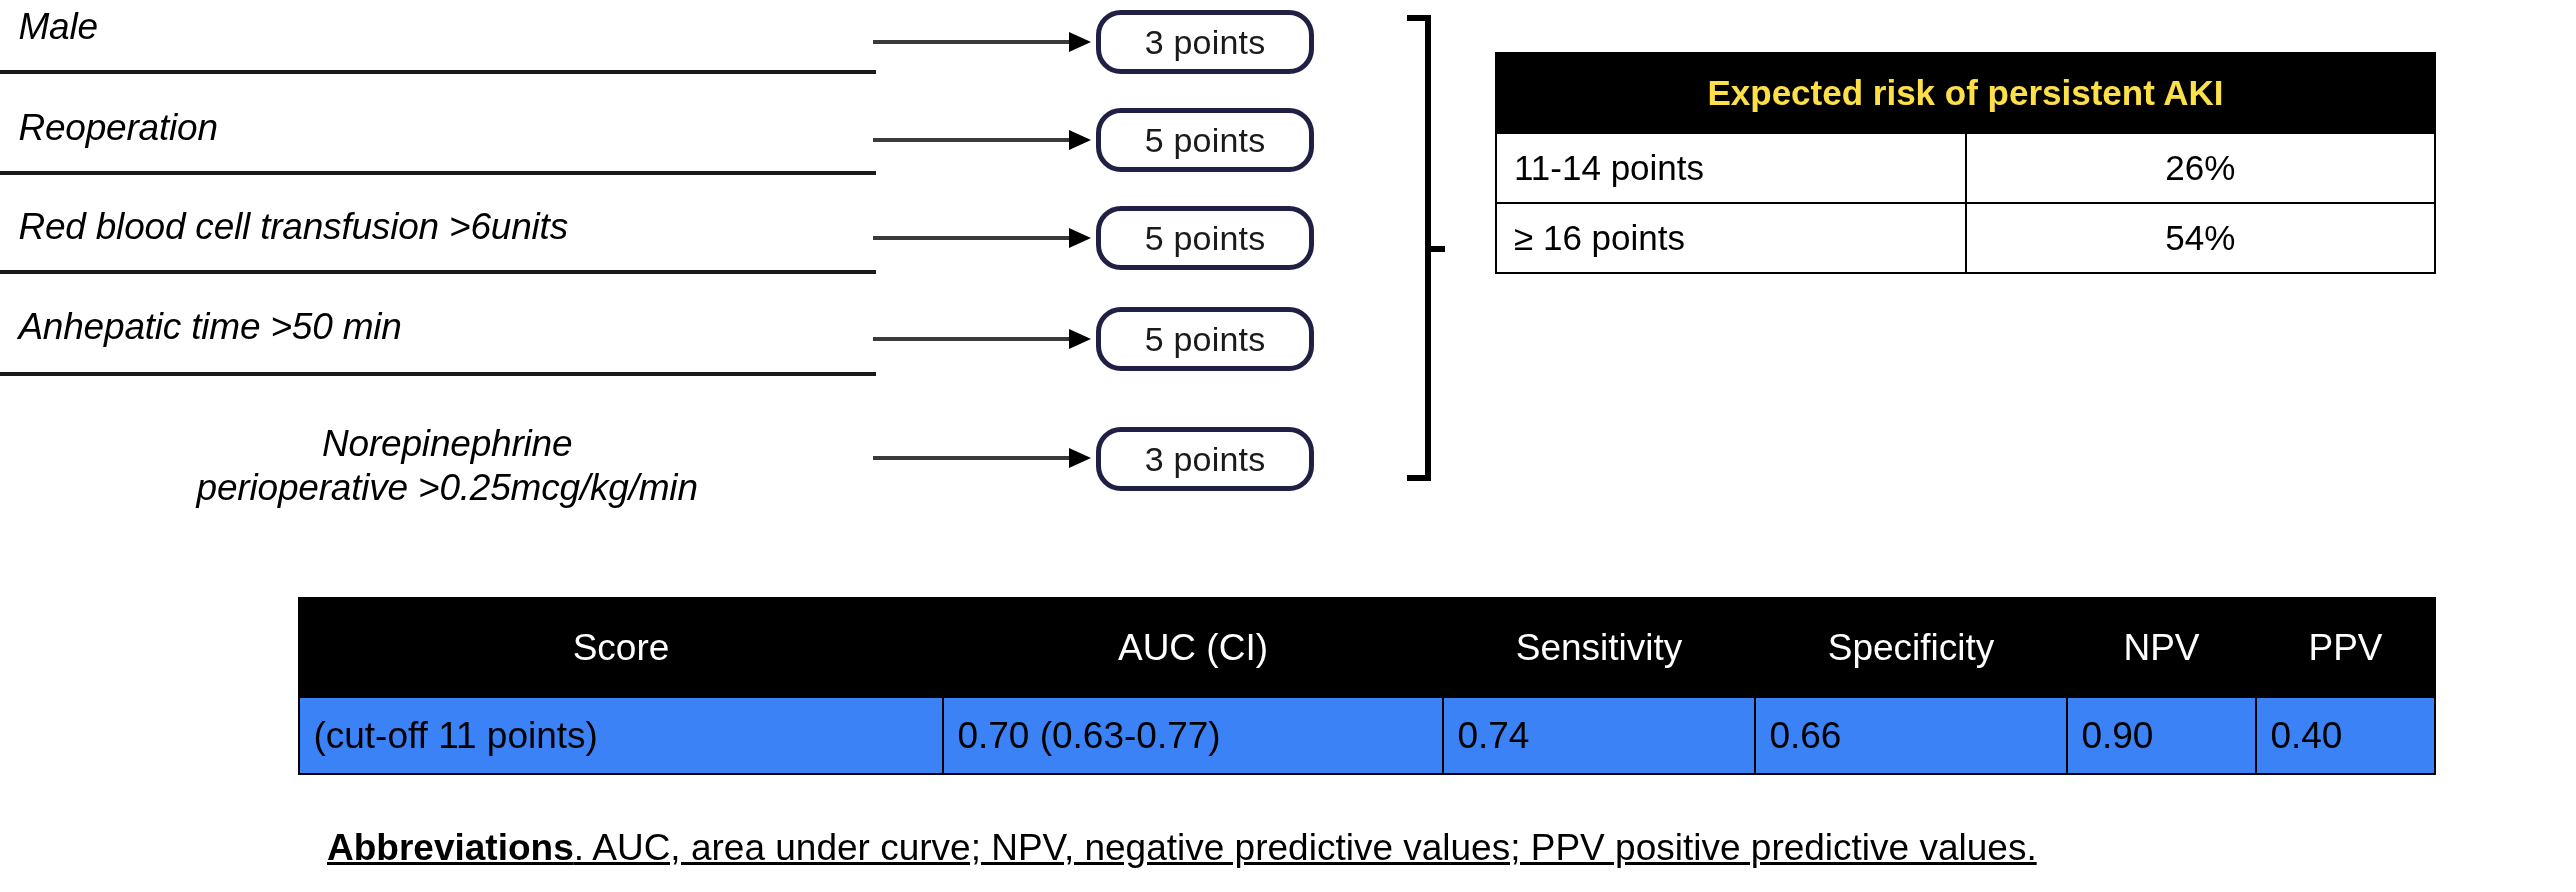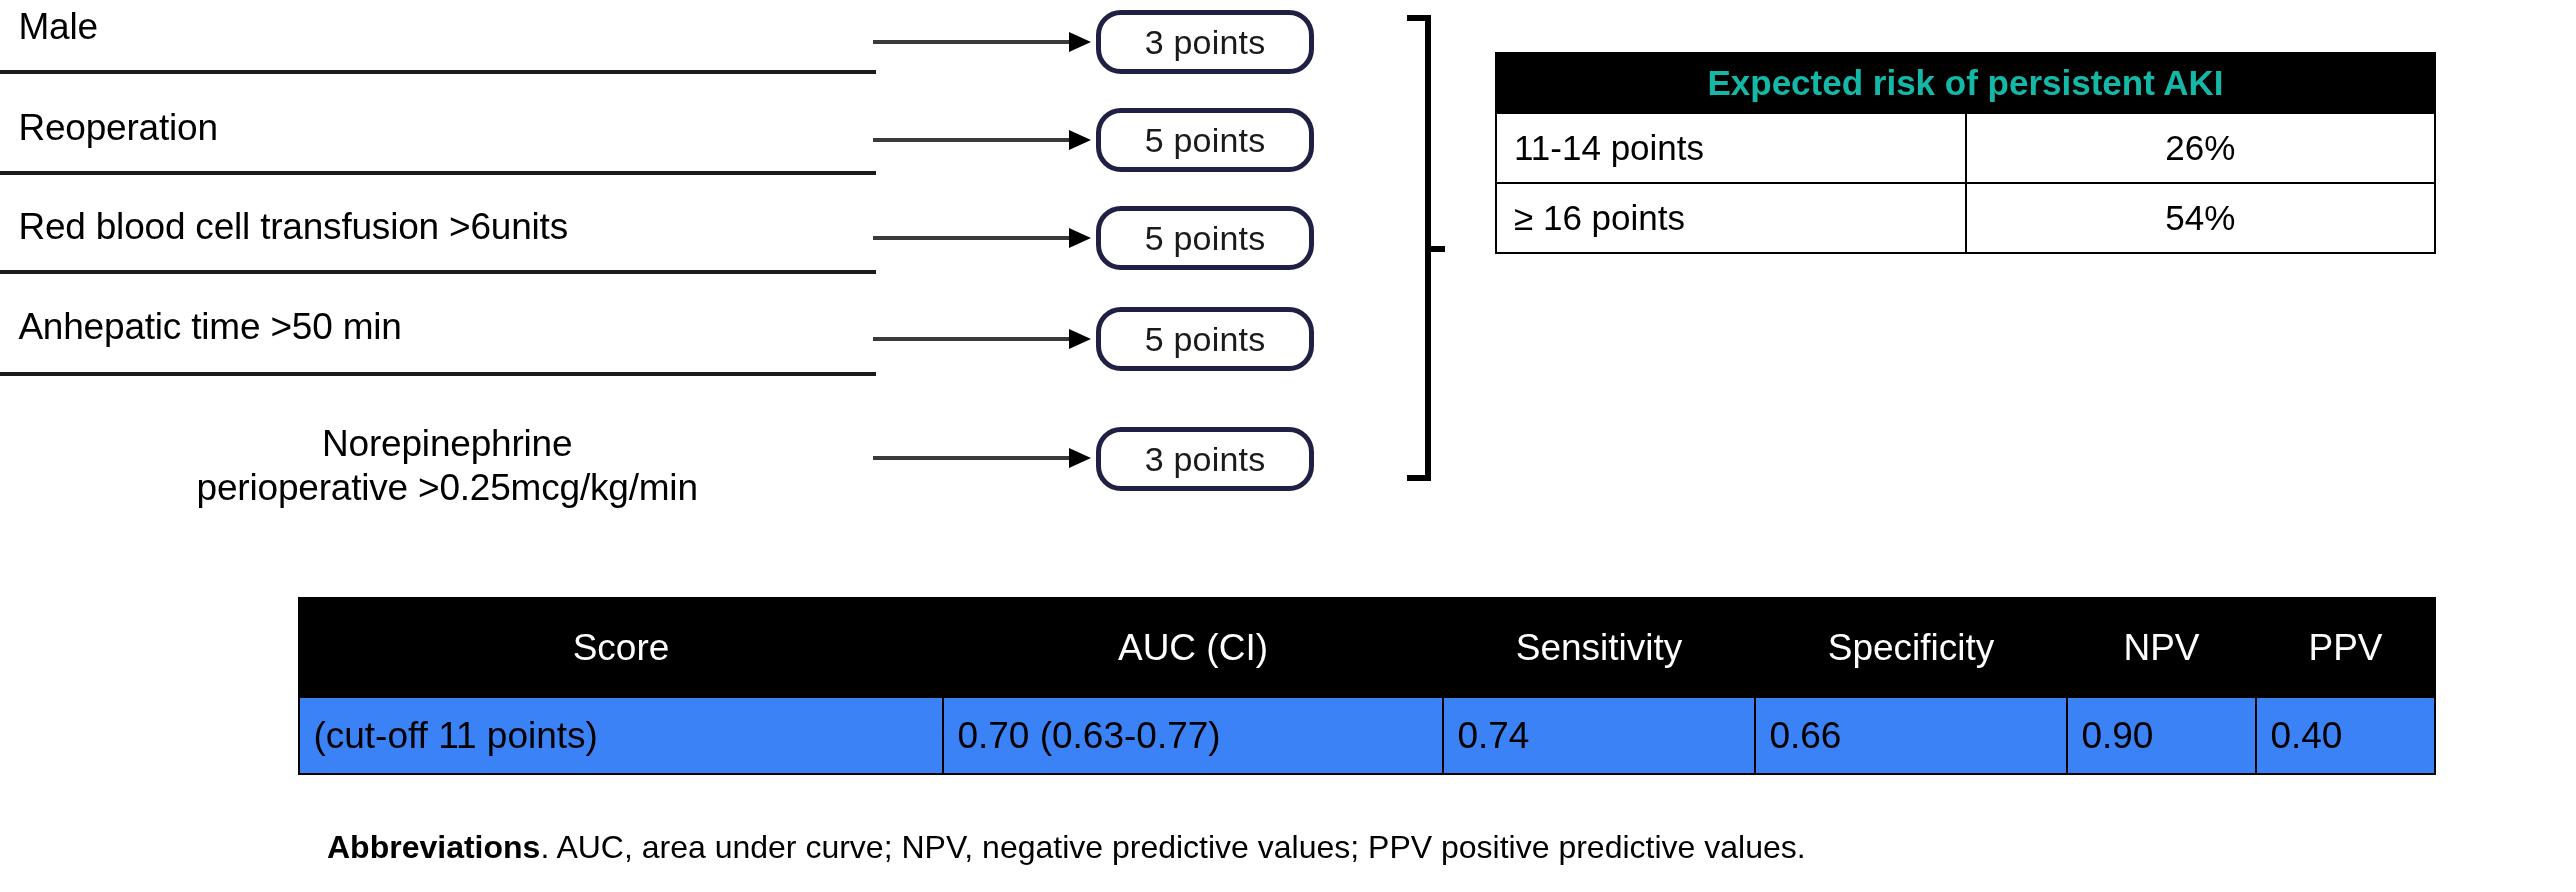--- a/index.html
+++ b/index.html
@@ -25,20 +25,21 @@
     height: 545px;
   }
 
   
   #factor-list {
     position: absolute;
     left: 0;
     top: 0;
     width: 876px;
     height: 536px;
+    font-style: italic;
   }
   .factor-row {
     position: absolute;
     left: 0;
     width: 876px;
     box-sizing: border-box;
   }
   .factor-label {
     font-size: 37px;
     line-height: 44px;
@@ -138,25 +139,25 @@
     width: 941px;
     border-collapse: collapse;
     table-layout: fixed;
   }
   #risk-table th, #risk-table td {
     border: 2.5px solid #000000;
     box-sizing: border-box;
   }
   #risk-table th.risk-header {
     background: #000000;
-    color: #14b8a6;
+    color: #fde047;
     font-size: 35px;
     font-weight: bold;
     text-align: center;
-    height: 60px;
+    height: 80px;
     padding: 0 8.4px;
     border-color: #000000;
   }
   #risk-table td.risk-range {
     width: 567px;
     height: 70px;
     font-size: 35px;
     text-align: left;
     padding-left: 17px;
     vertical-align: middle;
@@ -205,24 +206,25 @@
   .col-sens      { width: 312px; }
   .col-spec      { width: 312px; }
   .col-npv       { width: 189px; }
   .col-ppv       { width: 179px; }
 
   #footnote {
     position: absolute;
     left: 327px;
     top: 828px;
     width: 2179px;
-    font-size: 32px;
+    font-size: 37px;
     line-height: 39px;
     color: #000000;
     white-space: nowrap;
+    text-decoration: underline;
   }
   #footnote .bold { font-weight: bold; }
 </style>
 </head>
 <body>
 
 <div id="top-section">
 
   <div id="factor-list">
 

